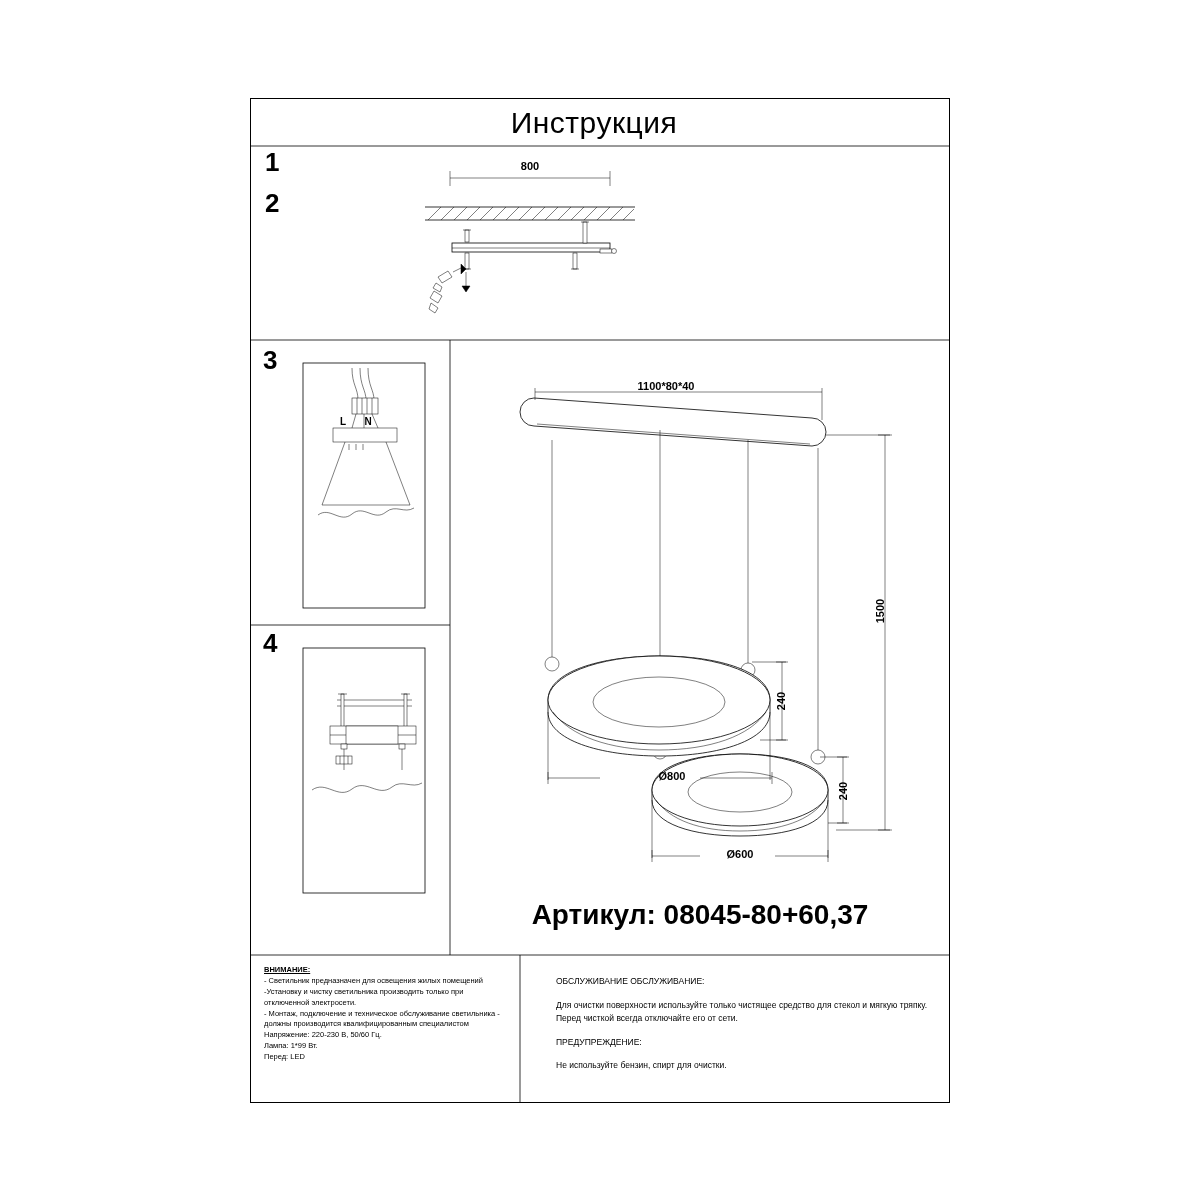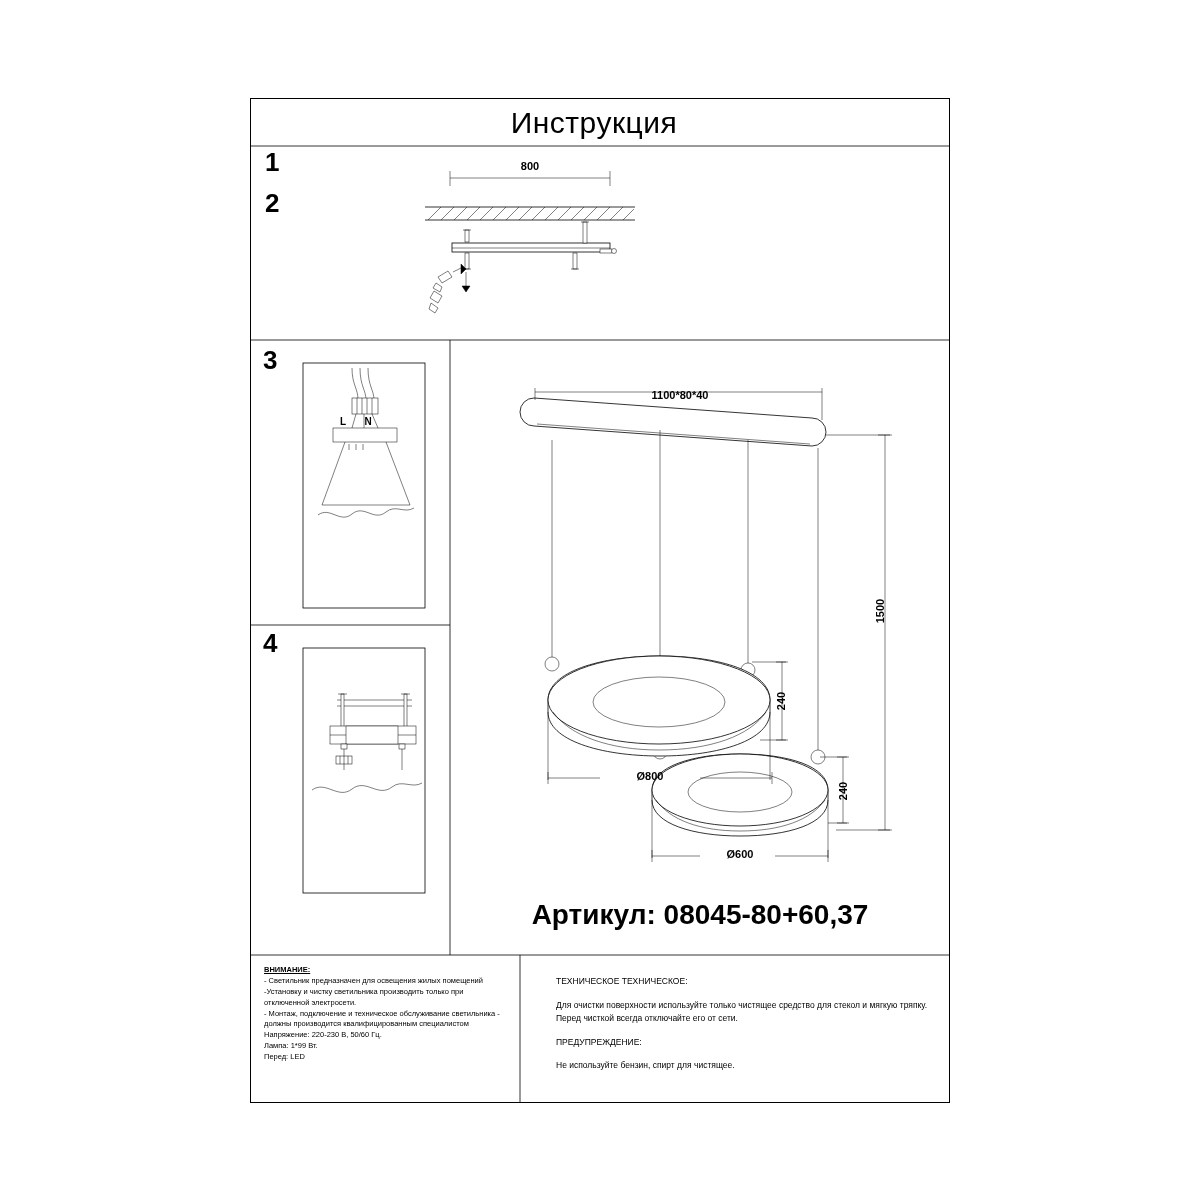--- a/index.html
+++ b/index.html
@@ -263,43 +263,43 @@
     <line class="ln hair" x1="770" y1="712" x2="770" y2="780"></line>
 
     <line class="ln hair" x1="652" y1="856" x2="700" y2="856"></line>
     <line class="ln hair" x1="775" y1="856" x2="828" y2="856"></line>
     <line class="ln hair" x1="652" y1="850" x2="652" y2="862"></line>
     <line class="ln hair" x1="828" y1="850" x2="828" y2="862"></line>
     <line class="ln hair" x1="652" y1="800" x2="652" y2="858"></line>
     <line class="ln hair" x1="828" y1="800" x2="828" y2="858"></line>
   </svg>
 
-  <div class="dimtext" style="left:600px;top:380px;width:160px;margin-top:9px;">1100*80*40</div>
+  <div class="dimtext" style="left:586px;top:380px;width:160px;">1100*80*40</div>
   <div class="dimtext vert" style="left:850px;top:605px;width:60px;">1500</div>
   <div class="dimtext vert" style="left:756px;top:695px;width:50px;">240</div>
   <div class="dimtext vert" style="left:818px;top:785px;width:50px;">240</div>
-  <div class="dimtext" style="left:600px;top:770px;width:100px;">Ø800</div>
+  <div class="dimtext" style="left:622px;top:770px;width:100px;">Ø800</div>
   <div class="dimtext" style="left:690px;top:848px;width:100px;">Ø600</div>
 
   <div id="artikul">Артикул: 08045-80+60,37</div>
 
   <div class="smalltext" style="left:264px;top:965px;width:240px;">
     <div style="font-weight:bold;text-decoration:underline;">ВНИМАНИЕ:</div>
     <div>- Светильник предназначен для освещения жилых помещений</div>
     <div>-Установку и чистку светильника производить только при отключенной электросети.</div>
     <div>- Монтаж, подключение и техническое обслуживание светильника - должны производится квалифицированным специалистом</div>
     <div>Напряжение: 220-230 В, 50/60 Гц.</div>
     <div>Лампа: 1*99 Вт.</div>
     <div>Перед: LED</div>
   </div>
 
   <div class="medtext" style="left:556px;top:975px;width:390px;">
-    <div>ТЕХНИЧЕСКОЕ ТЕХНИЧЕСКОЕ:</div>
+    <div>ОБСЛУЖИВАНИЕ ОБСЛУЖИВАНИЕ:</div>
     <div style="height:10px;"></div>
     <div>Для очистки поверхности используйте только чистящее средство для стекол и мягкую тряпку.</div>
     <div>Перед чисткой всегда отключайте его от сети.</div>
     <div style="height:10px;"></div>
     <div>ПРЕДУПРЕЖДЕНИЕ:</div>
     <div style="height:10px;"></div>
-    <div>Не используйте бензин, спирт для чистящее.</div>
+    <div>Не используйте бензин, спирт для очистки.</div>
   </div>
 
 </div>
 
 </body></html>

